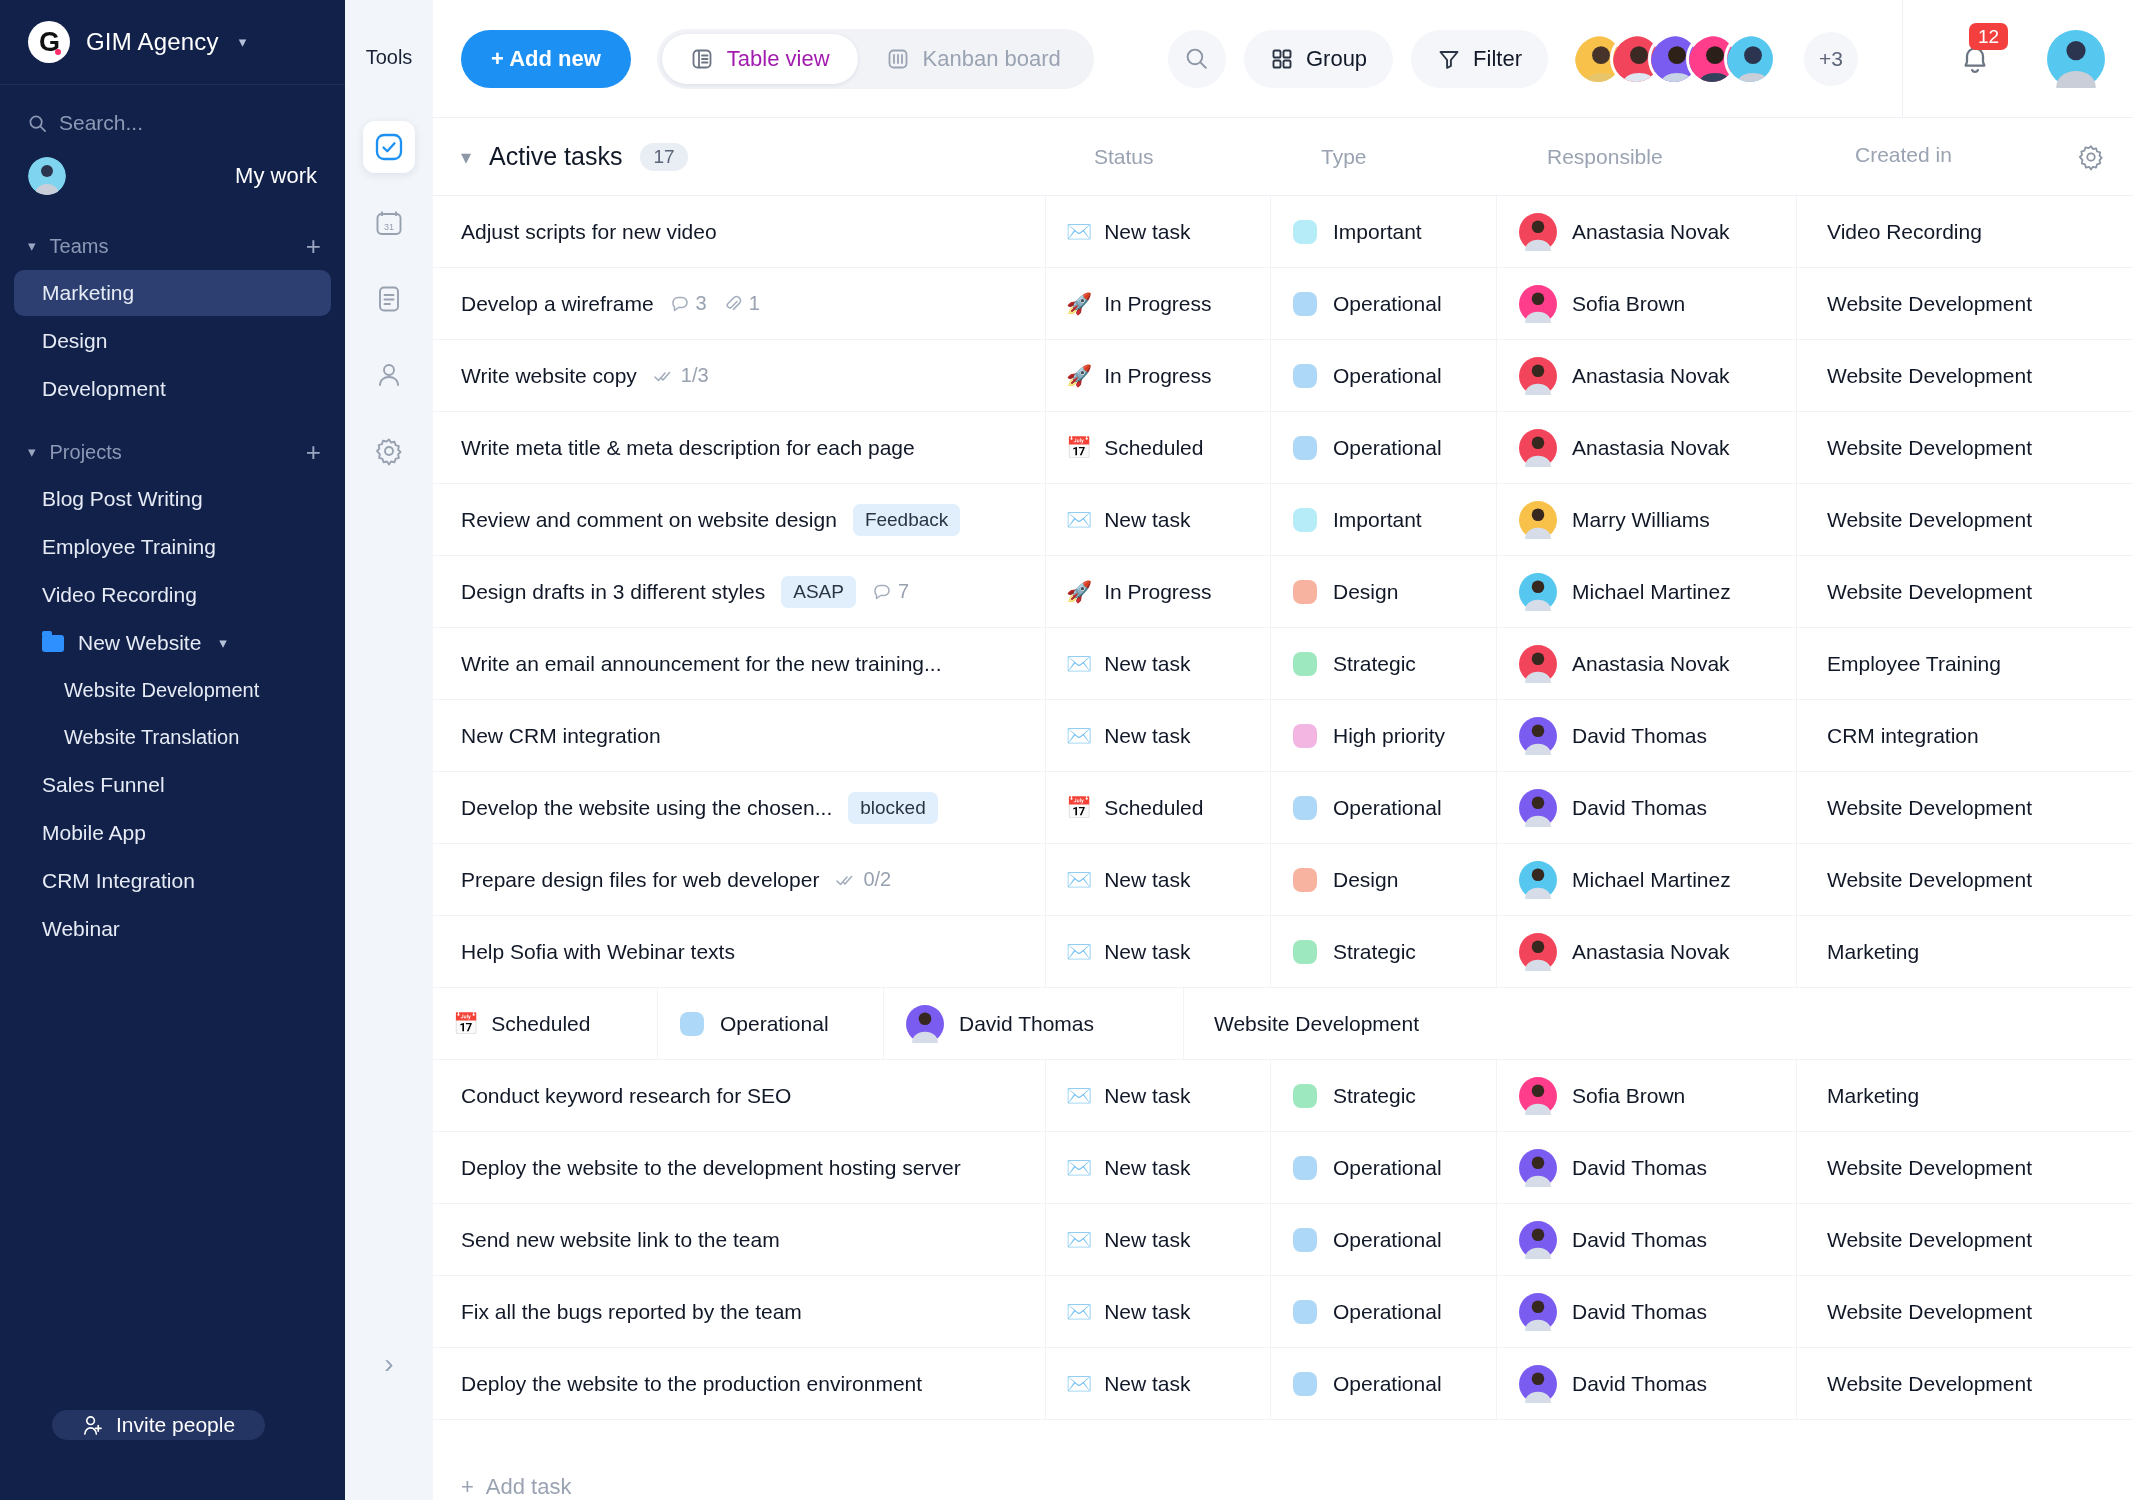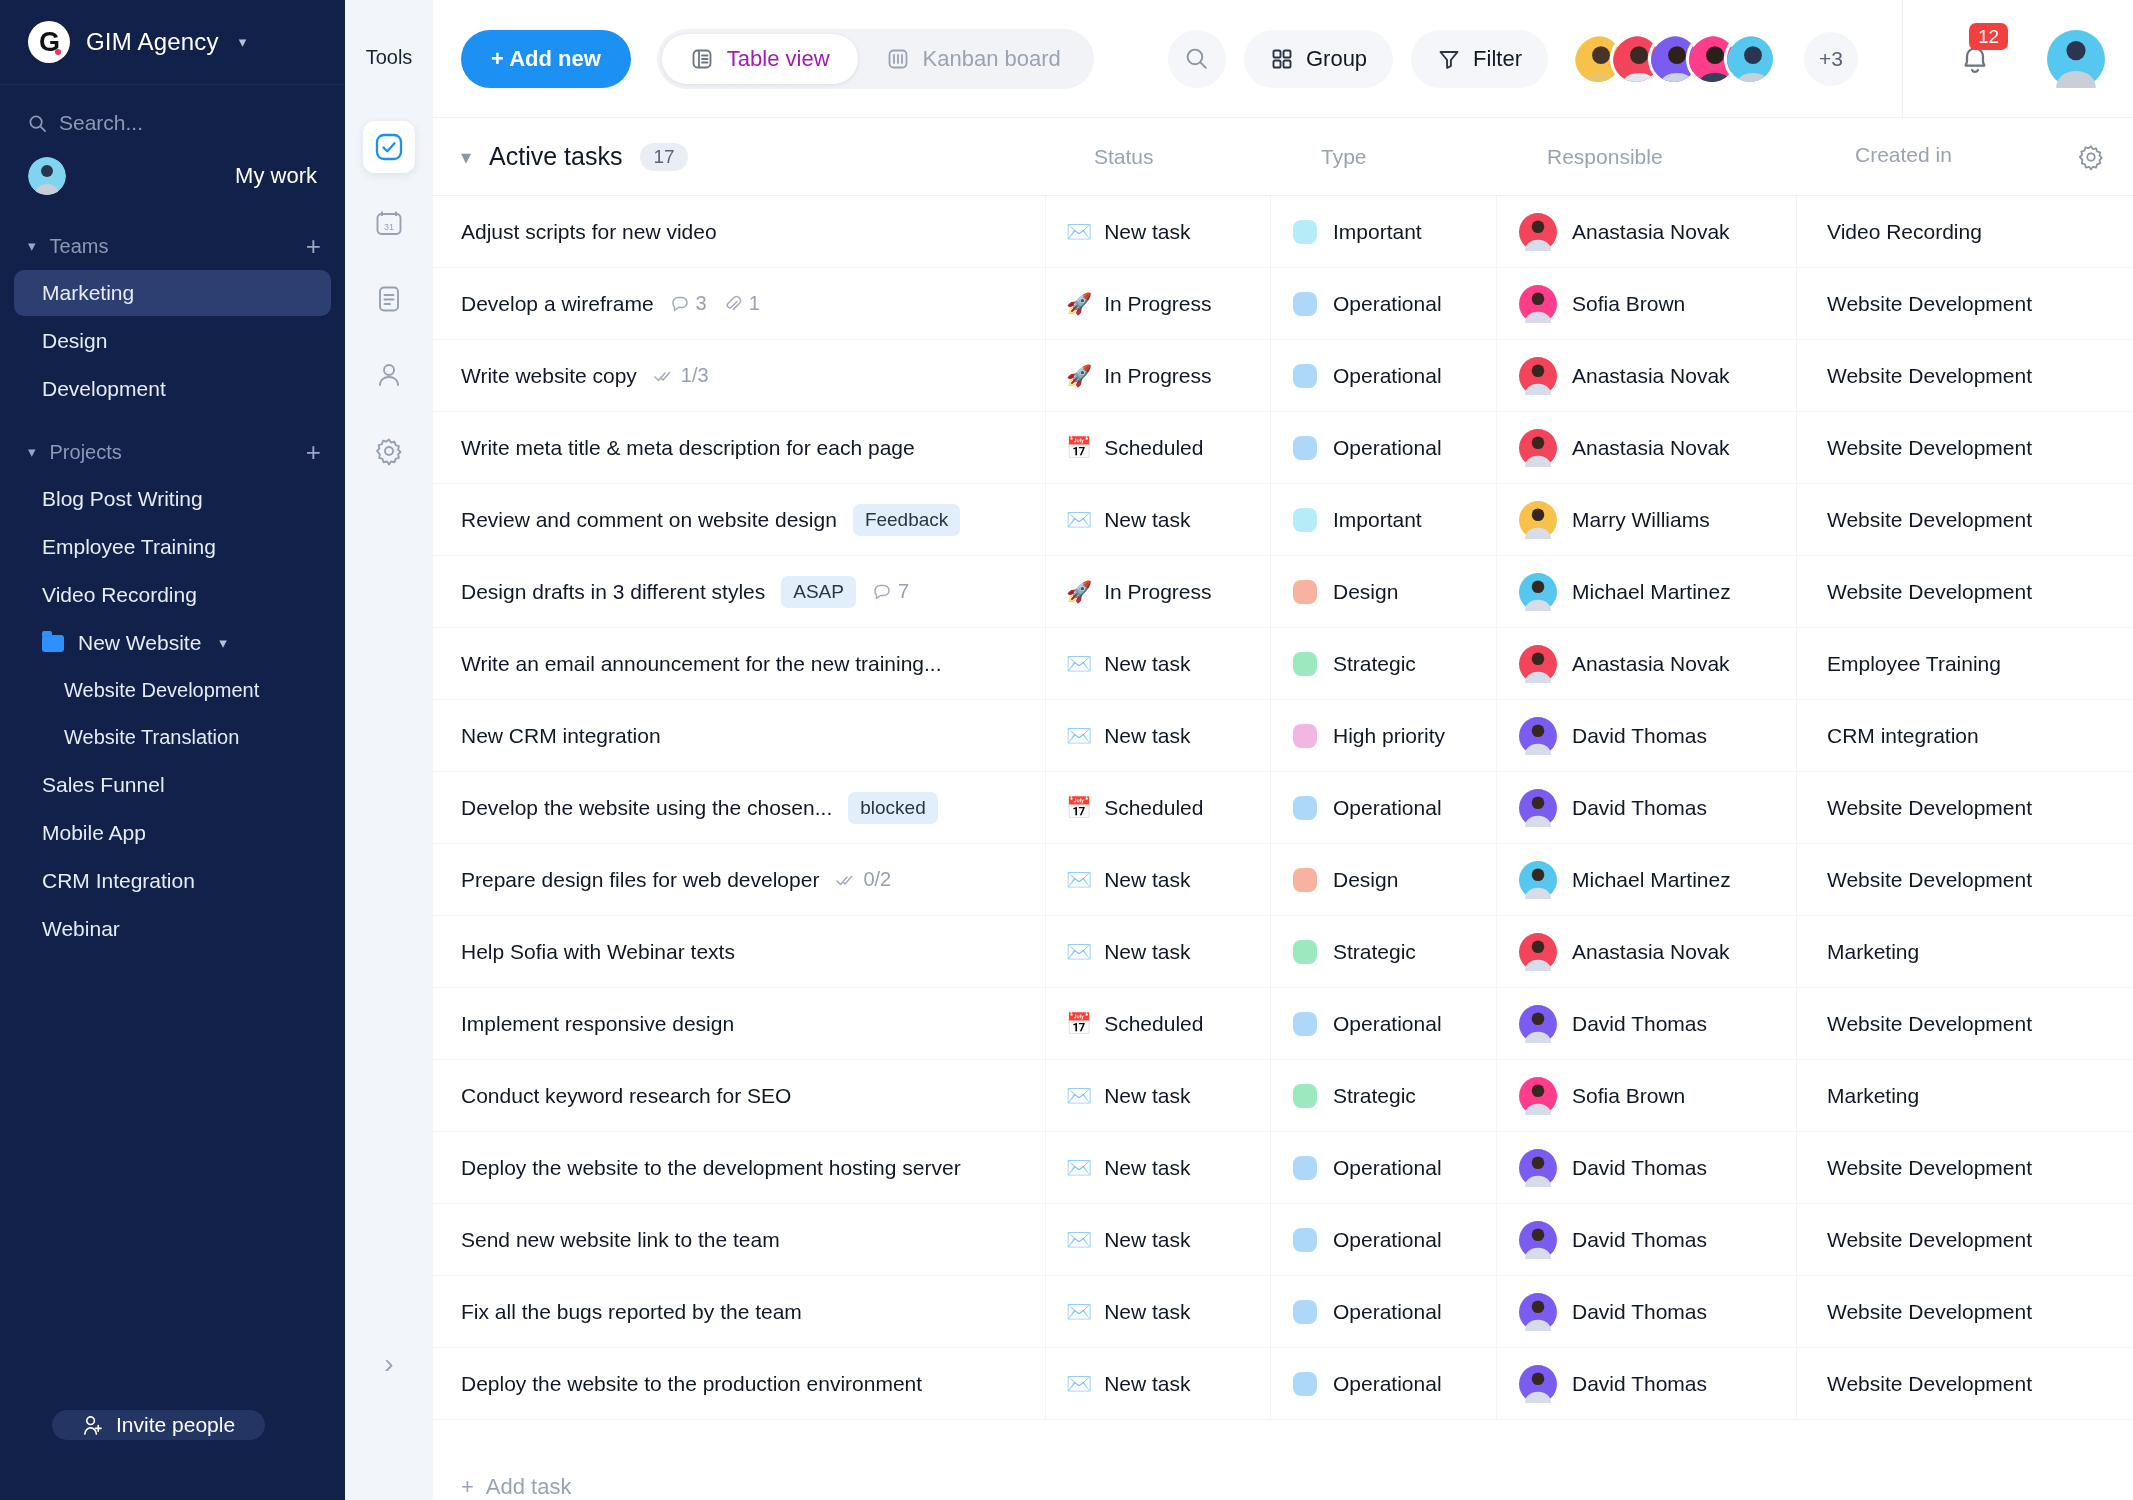--- a/index.html
+++ b/index.html
@@ -809,23 +809,20 @@
                 <path d="M6 38c0-7.2 5.8-11.2 13-11.2s13 4 13 11.2z" fill="#d7dde8"></path>
               </svg>
             </span>
             <span>Anastasia Novak</span>
           </div>
           <div class="cell c-made">
             <span>Marketing</span>
           </div>
         </div>
         <div class="row">
-          <div class="cell c-task">
-            <span class="task-text">Implement responsive design</span>
-          </div>
           <div class="cell c-status">
             <span class="emo">📅</span>
             <span>Scheduled</span>
           </div>
           <div class="cell c-type">
             <span class="chip" style="background:#aed8f7;"></span>
             <span>Operational</span>
           </div>
           <div class="cell c-resp">
             <span class="resp-av">

